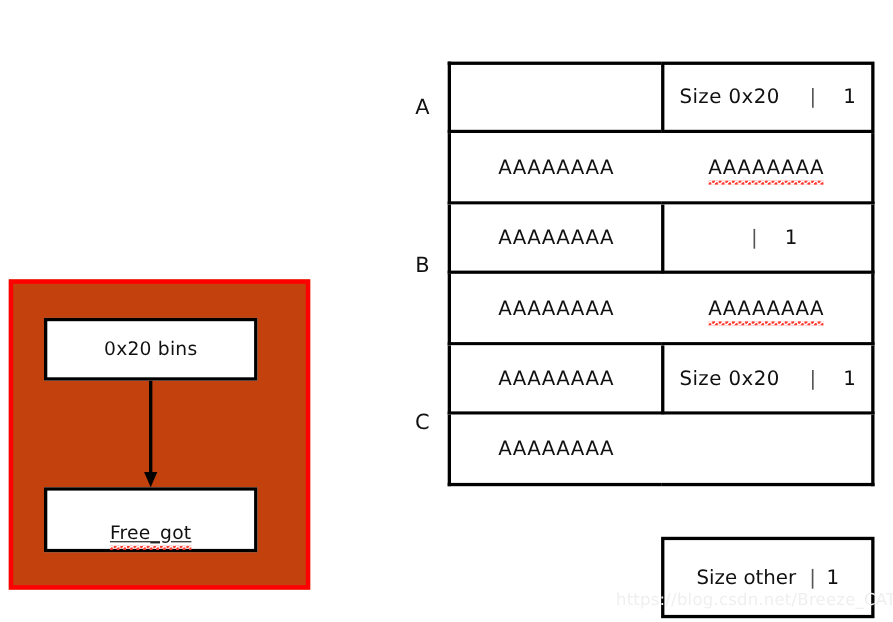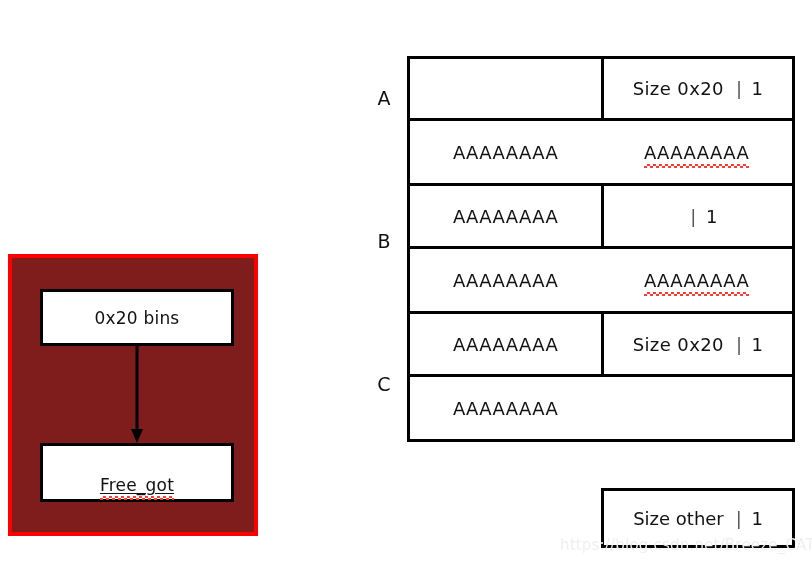--- a/index.html
+++ b/index.html
@@ -14,25 +14,25 @@
     overflow: hidden;
     font-family: "DejaVu Sans", "Liberation Sans", sans-serif;
     color: #1a1a1a;
   }
 
   
   #red-group {
     position: absolute;
     left: 8px;
     top: 254px;
-    width: 250px;
+    width: 274px;
     height: 282px;
     border: 4px solid #ff0000;
     box-sizing: border-box;
-    background: #7f1d1d;
+    background: #c2410c;
   }
   .flow-box {
     position: absolute;
     border: 3px solid #000000;
     box-sizing: border-box;
     background: #ffffff;
     display: flex;
     align-items: center;
     justify-content: center;
     font-size: 17px;
@@ -93,21 +93,21 @@
     box-sizing: border-box;
     display: flex;
     align-items: center;
     justify-content: center;
     font-size: 18px;
     letter-spacing: 0.4px;
     color: #111111;
     background: #ffffff;
   }
   .col-left  { width: 194px; }
-  .col-right { width: 194px; }
+  .col-right { width: 194px; gap: 15px; }
 
   
   .bd-t { border-top: 3px solid #000; }
   .bd-b { border-bottom: 3px solid #000; }
   .bd-l { border-left: 3px solid #000; }
   .bd-r { border-right: 3px solid #000; }
 
   .row-tall  { height: 65px; }
   .row-short { height: 63px; }
 
@@ -122,21 +122,21 @@
   #label-A { left: 369px; top: 87px; }
   #label-B { left: 369px; top: 230px; }
   #label-C { left: 369px; top: 373px; }
 
   
   #other-cell {
     position: absolute;
     left: 601px;
     top: 488px;
     width: 194px;
-    height: 60px;
+    height: 74px;
     box-sizing: border-box;
     border: 3px solid #000000;
     display: flex;
     align-items: center;
     justify-content: center;
     font-size: 18px;
     color: #111111;
     background: transparent;
   }
 

